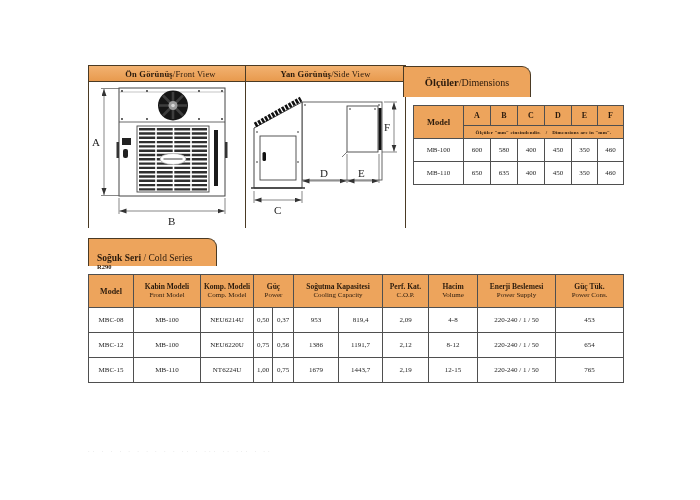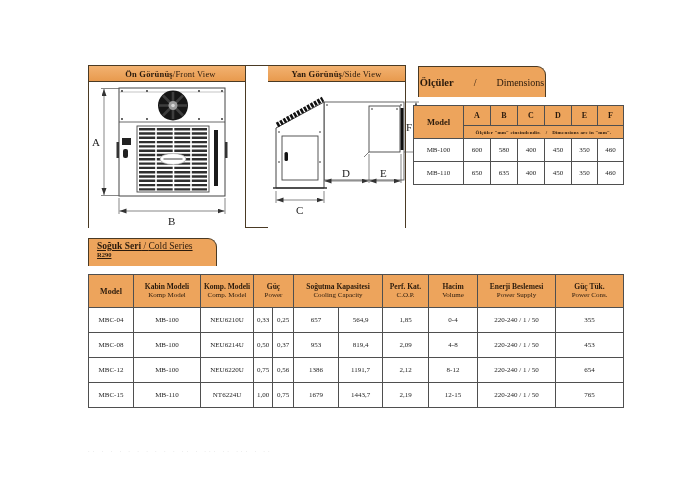--- a/index.html
+++ b/index.html
@@ -22,21 +22,21 @@
   .panel-body{position:relative;background:#fff;}
   svg text{font-family:"Liberation Serif", serif;fill:#1a1a1a;}
   
   .tab{
     position:absolute;box-sizing:border-box;background:#eda45c;
     border:1px solid #4a3a24;border-bottom:none;border-radius:0 9px 0 0;
     color:#2a1a0c;z-index:2;
   }
   .tab-dims{display:flex;align-items:center;justify-content:center;font-size:10px;}
   .tab-dims b{font-size:10.5px;}
-  .tab-series{padding:2px 0 0 8px;text-decoration:underline;}
+  .tab-series{padding:14px 0 0 8px;}
   .tab-series .l1{font-size:9.5px;}
   .tab-series .l1 b{font-size:9.5px;}
   .tab-series .l2{font-size:6.5px;font-weight:bold;margin-top:0;}
   
   table{border-collapse:collapse;table-layout:fixed;background:#fff;}
   th,td{border:1px solid #4f4f4f;text-align:center;vertical-align:middle;padding:0;overflow:hidden;}
   th{background:#eda45c;color:#2a1a0c;font-weight:normal;}
   .h-tr{font-weight:bold;font-size:7.5px;line-height:9px;}
   .h-en{font-size:7px;line-height:8.5px;}
   .sub{font-weight:bold;font-size:7px;background:#eda45c;color:#2a1a0c;}
@@ -121,21 +121,21 @@
 
       <g stroke="#555" stroke-width="0.7">
         <path d="M30,116 V132 M136,116 V132"></path>
         <line x1="30.5" y1="129" x2="135.5" y2="129" marker-start="url(#fvArr)" marker-end="url(#fvArr)"></line>
       </g>
       <text x="79" y="143" font-size="11">B</text>
     </svg>
   </div>
 </div>
 
-<div class="panel" style="left:245px;top:65px;width:161px;height:163px;padding-left:22px;">
+<div class="panel" style="left:245px;top:65px;width:161px;height:163px;">
   <div class="panel-header">
     <b>Yan Görünüş</b>
       <span> / </span>
       <span>Side View</span>
   </div>
   <div class="panel-body" style="height:146px;">
     <svg width="159" height="146" viewBox="0 0 159 146">
       <defs>
         <marker id="svArr" markerWidth="8" markerHeight="6" refX="7" refY="2.5" orient="auto-start-reverse" markerUnits="userSpaceOnUse">
           <path d="M0,0 L7,2.5 L0,5 z" fill="#333"></path>
@@ -181,21 +181,21 @@
 
       <g stroke="#555" stroke-width="0.7">
         <path d="M138,20 H151 M136,70 H151"></path>
         <line x1="148" y1="20.5" x2="148" y2="69.5" marker-start="url(#svArr)" marker-end="url(#svArr)"></line>
       </g>
       <text x="138" y="49" font-size="11">F</text>
     </svg>
   </div>
 </div>
 
-<div class="tab tab-dims" style="left:418px;top:66px;width:128px;height:31px;gap:20px;">
+<div class="tab tab-dims" style="left:403px;top:66px;width:128px;height:31px;">
   <b>Ölçüler</b>
     <span> / </span>
     <span>Dimensions</span>
 </div>
 <table class="abs dims-table" style="left:413px;top:97px;width:210px;">
   <colgroup>
     <col style="width:50px">
       <col style="width:27px">
       <col style="width:27px">
       <col style="width:27px">
@@ -255,21 +255,21 @@
       <col style="width:78px">
       <col style="width:68px">
   </colgroup>
   <tbody>
       <tr style="height:33px">
     <th>
           <div class="h-tr" style="font-size:8px">Model</div>
         </th>
     <th colspan="1">
           <div class="h-tr">Kabin Modeli</div>
-          <div class="h-en">Komp Model</div>
+          <div class="h-en">Front Model</div>
         </th>
     <th>
           <div class="h-tr">Komp. Modeli</div>
           <div class="h-en">Comp. Model</div>
         </th>
     <th colspan="2">
           <div class="h-tr">Güç</div>
           <div class="h-en">Power</div>
         </th>
     <th colspan="2">
@@ -285,33 +285,20 @@
           <div class="h-en">Volume</div>
         </th>
     <th>
           <div class="h-tr">Enerji Beslemesi</div>
           <div class="h-en">Power Supply</div>
         </th>
     <th>
           <div class="h-tr">Güç Tük.</div>
           <div class="h-en">Power Cons.</div>
         </th>
-  </tr>
-  <tr style="height:25px">
-    <td class="val">MBC-04</td>
-    <td class="val">MB-100</td>
-    <td class="val">NEU6210U</td>
-    <td class="val">0,33</td>
-    <td class="val">0,25</td>
-    <td class="val">657</td>
-    <td class="val">564,9</td>
-    <td class="val">1,85</td>
-    <td class="val">0-4</td>
-    <td class="val">220-240 / 1 / 50</td>
-    <td class="val">355</td>
   </tr>
   <tr style="height:25px">
     <td class="val">MBC-08</td>
     <td class="val">MB-100</td>
     <td class="val">NEU6214U</td>
     <td class="val">0,50</td>
     <td class="val">0,37</td>
     <td class="val">953</td>
     <td class="val">819,4</td>
     <td class="val">2,09</td>

